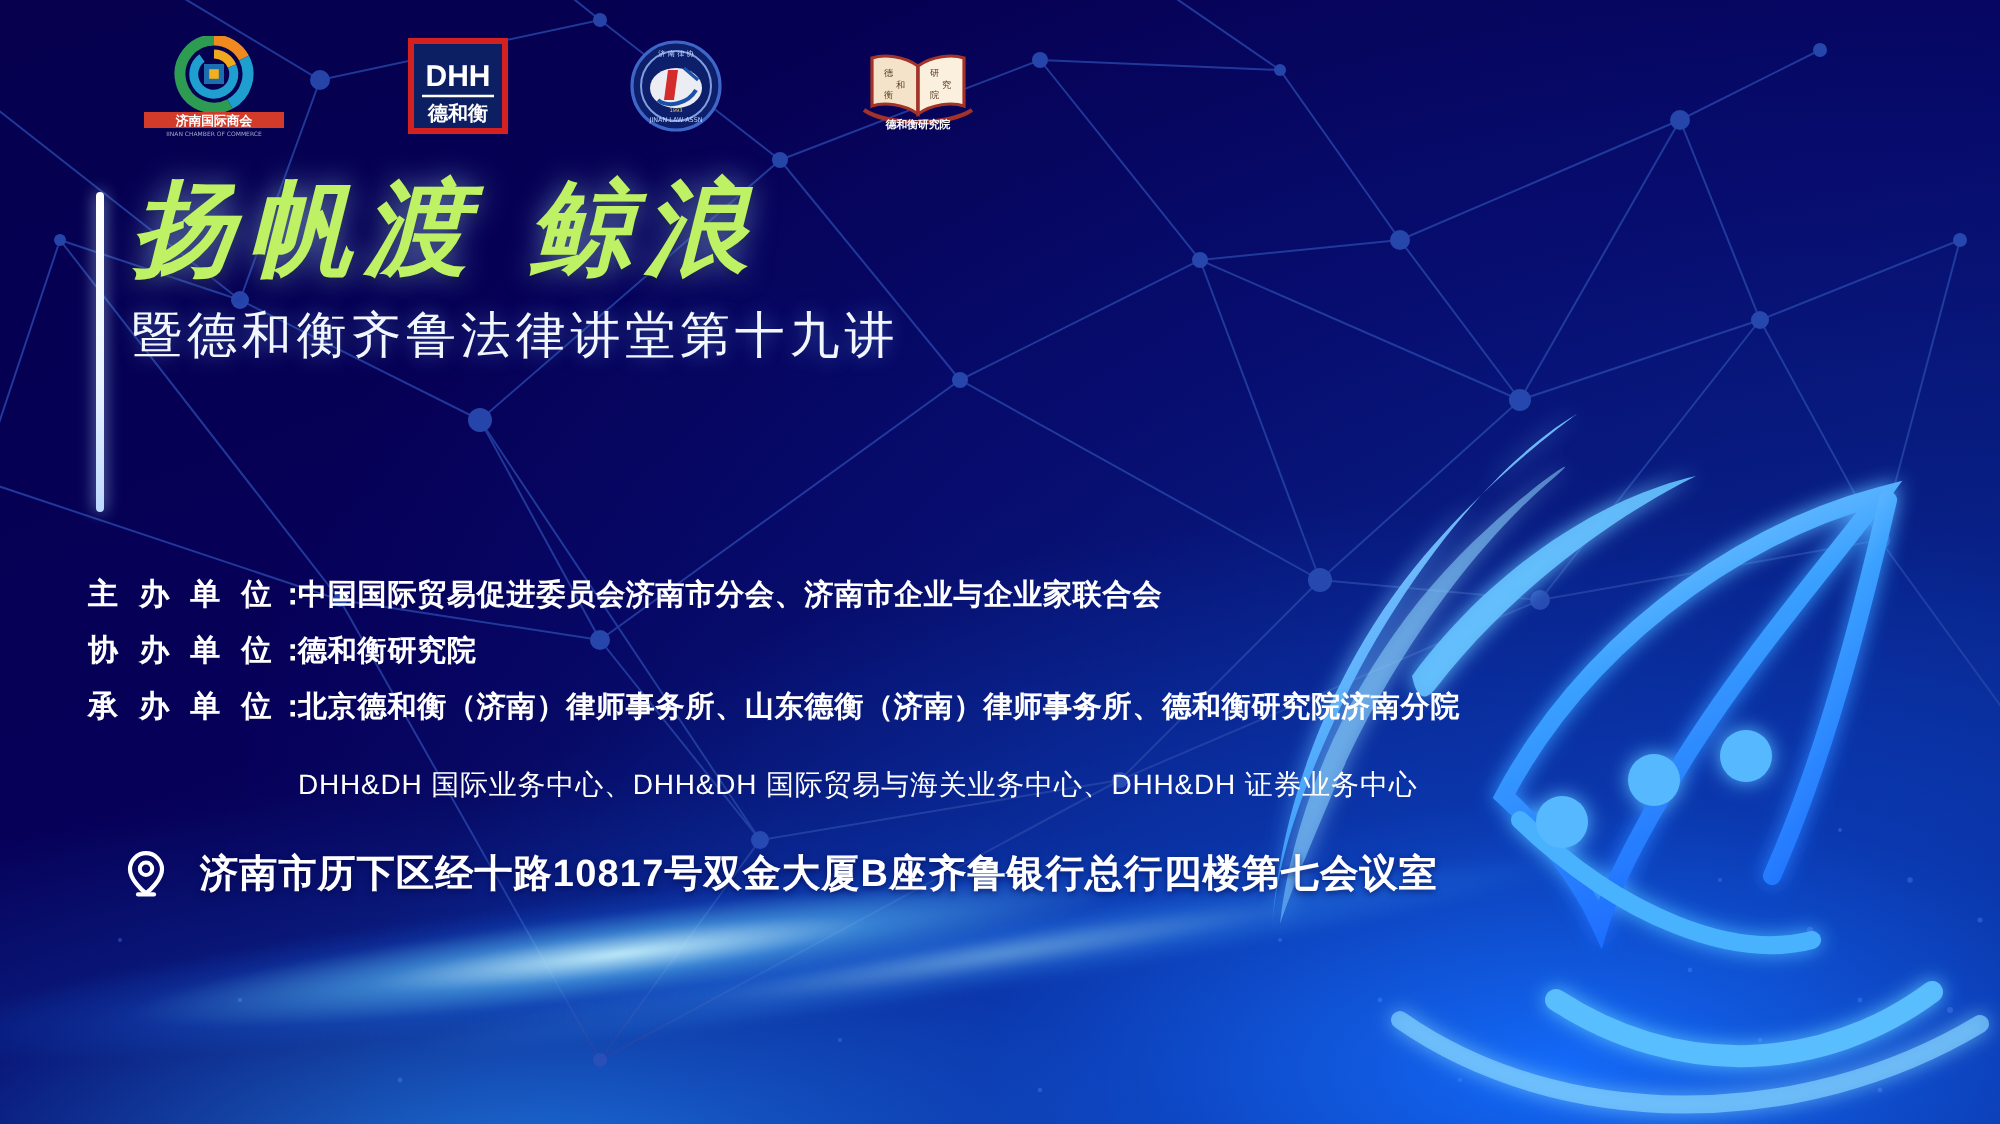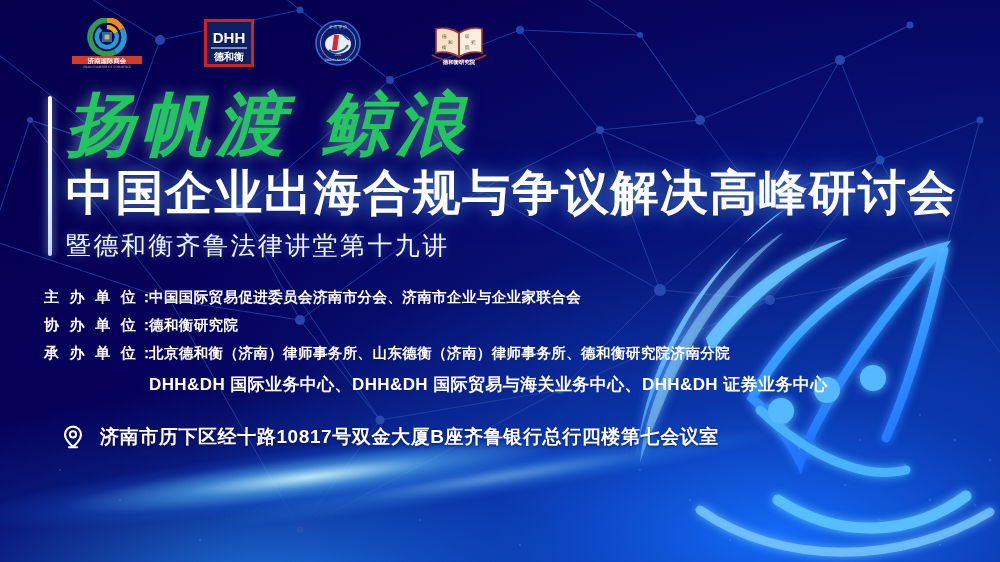--- a/index.html
+++ b/index.html
@@ -73,24 +73,24 @@
     background: linear-gradient(180deg, #ffffff 0%, #e8f3ff 60%, #bcd8ff 100%);
     border-radius: 2px;
     box-shadow: 0 0 8px rgba(180,220,255,.7);
   }
 
   
   .headline { position: absolute; left: 66px; top: 88px; width: 920px; }
 
   .t-calli {
     font-family: "DejaVu Serif", "Liberation Serif", serif;
-    font-size: 69px;
+    font-size: 52px;
     font-weight: 700;
     font-style: italic;
-    color: #22c55e;
+    color: #bef264;
     letter-spacing: 6px;
     line-height: 1.05;
     text-shadow: 0 0 14px rgba(160,200,255,.55), 0 2px 5px rgba(0,0,40,.7);
     white-space: nowrap;
   }
 
   .t-main {
     margin-top: 6px;
     font-size: 48px;
     font-weight: 900;
@@ -127,23 +127,23 @@
   }
   .org-value {
     font-size: 14.5px;
     font-weight: 700;
     color: #ffffff;
     letter-spacing: .4px;
     white-space: nowrap;
   }
   .org-value2 {
     margin-left: 105px;
-    margin-top: 10px;
-    font-size: 17px;
-    font-weight: 700;
+    margin-top: 21px;
+    font-size: 14px;
+    font-weight: 400;
     color: #ffffff;
     letter-spacing: .4px;
     white-space: nowrap;
   }
 
   
   .meta { position: absolute; left: 60px; top: 424px; }
   .meta-row { display: flex; align-items: center; margin-bottom: 20px; }
   .meta-icon { flex: 0 0 auto; width: 26px; height: 26px; margin-right: 14px; }
   .meta-text {
@@ -348,21 +348,20 @@
           <path d="M10,36 C22,44 52,44 64,36" stroke="#a33228" stroke-width="2" fill="none"></path>
           <text x="37" y="45" font-family="'DejaVu Sans',sans-serif" font-size="5.4" font-weight="bold" fill="#ffffff" text-anchor="middle">德和衡研究院</text>
         </svg>
       </div>
     </div>
 
     <div class="accent-bar"></div>
 
     <div class="headline">
       <div class="t-calli">扬帆渡 鲸浪</div>
-      <div class="t-main">中国企业出海合规与争议解决高峰研讨会</div>
       <div class="t-sub">暨德和衡齐鲁法律讲堂第十九讲</div>
     </div>
 
     <div class="orgs">
 
       <div>
         <div class="org-row">
           <div class="org-label">主 办 单 位：</div>
           <div class="org-value">中国国际贸易促进委员会济南市分会、济南市企业与企业家联合会</div>
         </div>

